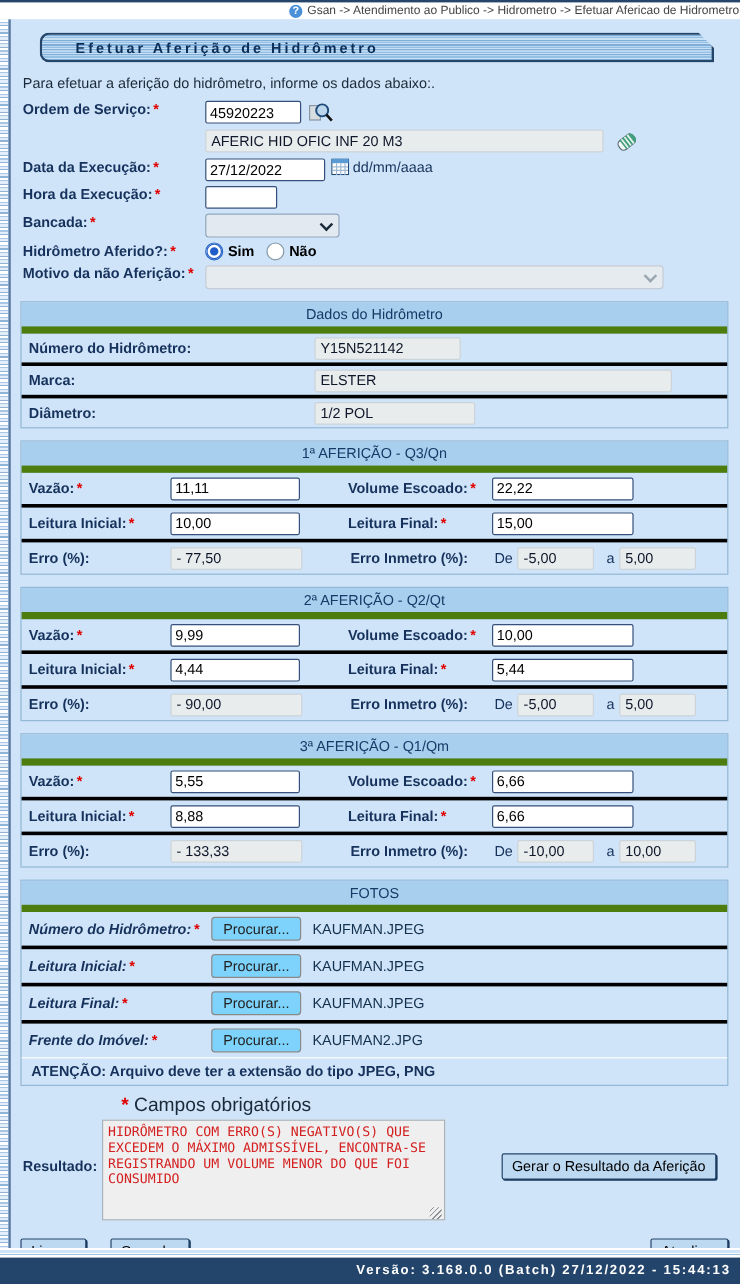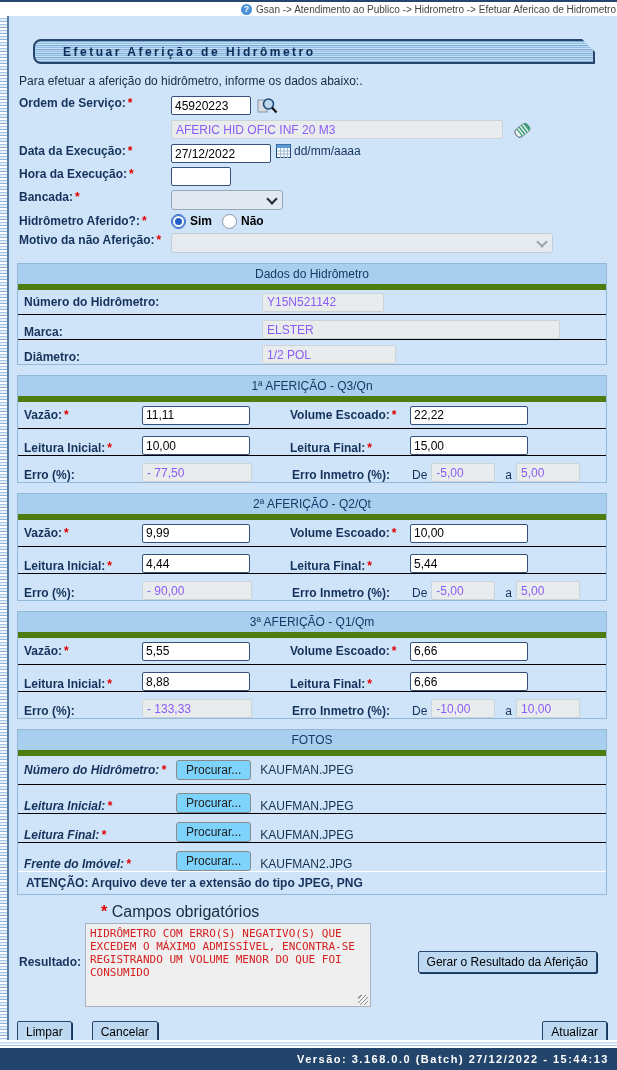--- a/index.html
+++ b/index.html
@@ -8,35 +8,35 @@
   
   .topbar{height:14px;background:#fff;border-top:2px solid #26456b;display:flex;
           justify-content:flex-end;align-items:center;font-size:10px;color:#444;gap:4px;padding-right:1px;}
   .help{display:inline-block;width:11px;height:11px;border-radius:50%;background:#4a90d9;color:#fff;
         font-size:9px;font-weight:bold;text-align:center;line-height:11px;}
   
   .content{position:absolute;top:16px;left:0;right:0;bottom:30px;background:#cfe4f8;overflow:hidden;}
   .leftstrip{position:absolute;left:0;top:0;bottom:0;width:7px;
      background:repeating-linear-gradient(180deg,#ffffff 0 2px,#a9c6e2 2px 3px,#e2eefb 3px 5px,#8fb4d8 5px 6px);
      border-right:2px solid #5a7ca3;}
-  .inner{margin-left:9px;height:100%;padding:6px 8px 0 6px;box-sizing:border-box;margin-top:12px;}
+  .inner{margin-left:9px;height:100%;padding:6px 8px 0 6px;box-sizing:border-box;}
   
   .titlebox{margin:5px 14px 0 18px;height:25px;border:2px solid #26456b;border-radius:8px 0 0 8px;
      background:repeating-linear-gradient(180deg,#7fadd8 0 1px,#b8d6f0 1px 2px,#94c0e4 2px 3px,#c8e0f5 3px 4px);
      display:flex;align-items:center;padding-left:28px;box-sizing:border-box;
      clip-path:polygon(0 0,calc(100% - 13px) 0,100% 13px,100% 100%,0 100%);}
   .titlebox span{color:#0b2e59;font-weight:bold;font-size:12px;letter-spacing:2.5px;}
   .intro{margin:10px 0 8px 4px;font-size:12px;color:#1a2a3a;}
   
   .frow{display:flex;align-items:flex-start;margin:4px 0 4px 4px;}
   .flabel{width:152px;flex:none;font-weight:bold;color:#16325c;font-size:12px;}
   .req{color:#e00000;font-weight:bold;margin-left:2px;}
   .txt{border:1px solid #35507a;height:17px;font:12px "Liberation Sans",sans-serif;padding:0 3px;
        border-radius:2px;background:#fff;color:#000;box-sizing:content-box;}
-  .ro{background:#e9eced;border:1px solid #ccd3d9;color:#8b5cf6;height:17px;padding:0 4px;
+  .ro{background:#e9eced;border:1px solid #ccd3d9;color:#0f172a;height:17px;padding:0 4px;
       font:12px "Liberation Sans",sans-serif;border-radius:2px;}
   .w72{width:72px}.w92{width:92px}.w52{width:52px}.w322{width:322px}
   .hint{margin-left:3px;font-size:12px;color:#16325c;}
   .icon{margin-left:5px;display:inline-flex;align-items:center;}
   
   .select{display:flex;align-items:center;justify-content:flex-end;height:20px;background:#e2e9f1;
           border:1px solid #93a7bd;border-radius:3px;padding:0 6px;box-sizing:border-box;}
   .select .chev{width:6px;height:6px;border:solid #1c2b3a;border-width:0 0 2px 2px;
                 transform:rotate(-45deg);margin-bottom:2px;}
   .select.disabled{background:#e6ebef;border-color:#c3ccd4;}
@@ -46,21 +46,21 @@
   .radio{position:relative;width:13px;height:13px;border-radius:50%;border:1px solid #8a9aa8;
          background:radial-gradient(circle at 40% 35%,#fff 60%,#dde3e8);display:inline-block;flex:none;}
   .radio.checked{border:1px solid #2a66c8;box-shadow:inset 0 0 0 1px #2a66c8;}
   .radio.checked::after{content:"";position:absolute;inset:3px;border-radius:50%;background:#1f5ec9;}
   .rlabel{font-weight:bold;color:#000;font-size:12px;margin:0 10px 0 4px;}
   
   .panel{border:1px solid #93b7d6;margin:10px 2px 0 2px;background:#cfe4f8;}
   .phead{height:20px;background:#a9cfee;border-bottom:6px solid #4d7c0f;display:flex;align-items:center;
          justify-content:center;color:#173a66;font-size:12px;}
   .prow{display:flex;align-items:center;padding:0 6px;}
-  .prow + .prow{border-top:1px solid #000000;align-items:flex-end;}
+  .prow + .prow{border-top:3px solid #000000;}
   .prow.d{height:24px;}
   .dlabel{width:238px;flex:none;font-weight:bold;color:#16325c;font-size:12px;}
   .wv1{width:112px}.wv2{width:288px}.wv3{width:124px}.wv4{width:124px}
   .prow.a{height:26px;}
   .al1{width:118px;flex:none;font-weight:bold;color:#16325c;font-size:12px;}
   .al2{width:120px;flex:none;margin-left:40px;font-weight:bold;color:#16325c;font-size:12px;}
   .af1{width:100px}.af2{width:110px}.small{width:54px}
   .de{color:#16325c;font-size:12px;margin-right:4px;}
   .a-sep{color:#16325c;font-size:12px;margin:0 4px 0 10px;}
   

